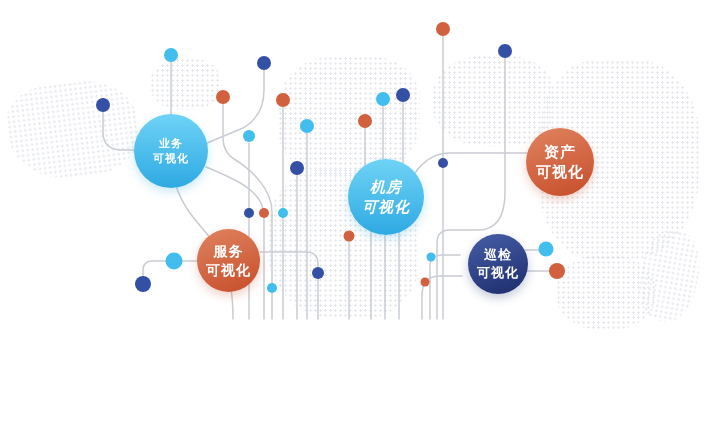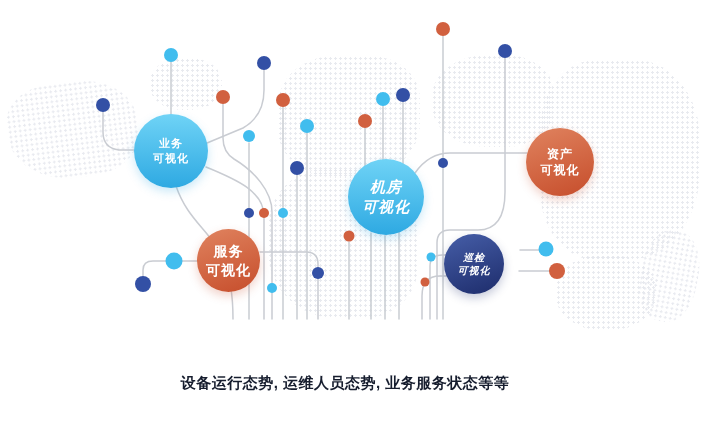--- a/index.html
+++ b/index.html
@@ -25,23 +25,23 @@
     position:absolute;border-radius:50%;
     display:flex;align-items:center;justify-content:center;text-align:center;
     color:#ffffff;font-weight:bold;white-space:pre-line;line-height:1.35;
     letter-spacing:1px;
   }
   .bubble.blue{background:linear-gradient(180deg,#6fd3f6 0%,#2ea9e2 100%);box-shadow:0 4px 10px rgba(46,169,226,.25);}
   .bubble.orange{background:linear-gradient(160deg,#e0835f 0%,#c64d2b 100%);box-shadow:0 4px 10px rgba(198,77,43,.25);}
   .bubble.navy{background:linear-gradient(160deg,#465ea8 0%,#1d2c6b 100%);box-shadow:0 4px 10px rgba(29,44,107,.25);}
   #bubble-business{left:134px;top:114px;width:74px;height:74px;font-size:11px;}
   #bubble-room{left:348px;top:159px;width:76px;height:76px;font-size:15px;font-style:italic;}
-  #bubble-asset{left:526px;top:128px;width:68px;height:68px;font-size:12px;}
+  #bubble-asset{left:526px;top:128px;width:68px;height:68px;font-size:15px;}
   #bubble-service{left:197px;top:229px;width:63px;height:63px;font-size:14px;text-align:center;}
-  #bubble-inspection{left:444px;top:234px;width:60px;height:60px;font-size:10px;font-style:italic;}
+  #bubble-inspection{left:468px;top:234px;width:60px;height:60px;font-size:13px;}
   
   .summary-box{
     position:absolute;left:197px;top:318px;width:284px;height:43px;
     background:#eef2f7;border:2px solid #8ed7f2;box-sizing:border-box;
     display:flex;align-items:center;justify-content:center;
     color:#15254c;font-size:15px;font-weight:bold;letter-spacing:1px;
   }
   
   .caption{
     position:absolute;left:0;top:374px;width:690px;text-align:center;
@@ -128,15 +128,14 @@
   <div class="bubble blue" id="bubble-room">机房
 可视化</div>
   <div class="bubble orange" id="bubble-asset">资产
 可视化</div>
   <div class="bubble orange" id="bubble-service">服务
 可视化</div>
   <div class="bubble navy" id="bubble-inspection">巡检
 可视化</div>
 
 
-  <div class="caption">设备运行态势, 运维人员态势, 业务服务状态等等</div>
 
 </div>
 
 </body></html>

